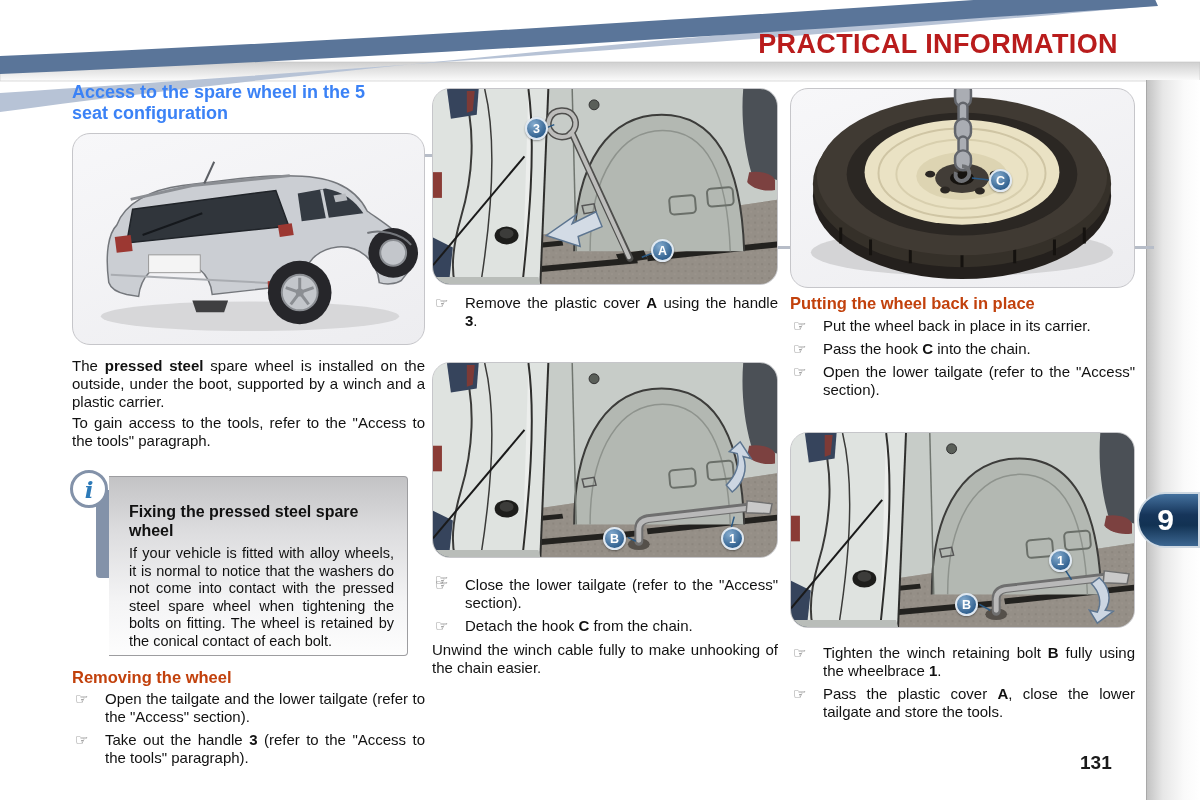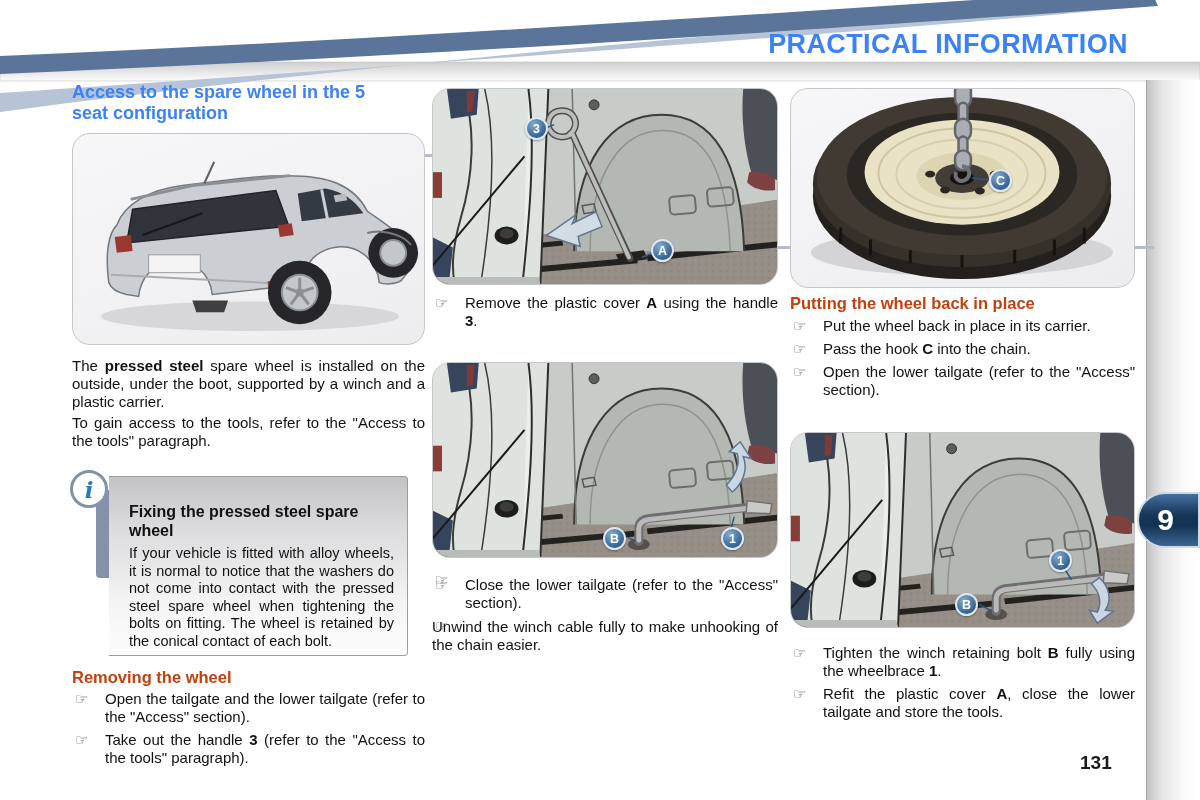--- a/index.html
+++ b/index.html
@@ -2,22 +2,22 @@
 <html><head>
 <meta charset="utf-8">
 <style>
   * { margin:0; padding:0; box-sizing:border-box; }
   html,body { width:1200px; height:800px; }
   body { position:relative; width:1200px; height:800px; background:#ffffff;
          font-family:"Liberation Sans", sans-serif; color:#111; overflow:hidden; }
   .abs { position:absolute; }
   
   .header-art { position:absolute; left:0; top:0; width:1200px; height:140px; z-index:0; }
-  .header-title { position:absolute; top:29px; right:72px; font-size:27px; font-weight:800;
-                  letter-spacing:.4px; color:#3b82f6; z-index:2; }
+  .header-title { position:absolute; top:29px; right:82px; font-size:27px; font-weight:800;
+                  letter-spacing:.4px; color:#b91c1c; z-index:2; }
   
   .right-strip { position:absolute; left:1146px; top:80px; width:54px; height:720px; z-index:0;
     background:linear-gradient(to right,#c3c3c3 0,#e7e7e7 30%,#fafafa 70%,#ffffff 100%);
     border-left:1px solid #a8a8a8; }
   .connector { position:absolute; height:3px; background:#b7bdc8; z-index:0; }
   
   .chapter-tab { position:absolute; left:1137px; top:492px; width:63px; height:56px; z-index:3;
     border-radius:28px 0 0 28px; border:2px solid #cfd9e2;
     background:linear-gradient(180deg,#44719e 0%,#16355a 40%,#123253 60%,#3c6691 100%);
     display:flex; align-items:center; justify-content:center; }
@@ -228,20 +228,21 @@
 <div class="abs" style="left:432px;top:571px;width:346px;z-index:2;">
   <div class="bullet">
     <span class="marker">☞</span>
   </div>
   <div class="bullet">
     <span class="marker">☞</span>
     <span class="bt"><span>Close the lower tailgate (refer to the "Access" section).</span></span>
   </div>
   <div class="bullet">
     <span class="marker">☞</span>
+    <span class="bt"><span>Detach the hook </span><span class="b">C</span><span> from the chain.</span></span>
   </div>
   <div class="body-text" style="margin-top:6px;">Unwind the winch cable fully to make unhooking of the chain easier.</div>
 </div>
 
 <div class="figure" style="left:790px;top:88px;width:345px;height:200px;">
   <svg viewBox="0 0 345 200" preserveAspectRatio="none">
     <ellipse cx="172" cy="165" rx="152" ry="24" fill="#d4d4d6"></ellipse>
     <ellipse cx="172" cy="108" rx="150" ry="84" fill="#24201d"></ellipse>
     <ellipse cx="172" cy="96" rx="150" ry="84" fill="#353029"></ellipse>
     <g stroke="#15120f" stroke-width="3">
@@ -306,15 +307,15 @@
   <span class="badge" style="left:164px;top:160px;">B</span>
 </div>
 
 <div class="abs" style="left:790px;top:644px;width:345px;z-index:2;">
   <div class="bullet">
     <span class="marker">☞</span>
     <span class="bt"><span>Tighten the winch retaining bolt </span><span class="b">B</span><span> fully using the wheelbrace </span><span class="b">1</span><span>.</span></span>
   </div>
   <div class="bullet">
     <span class="marker">☞</span>
-    <span class="bt"><span>Refit the plastic cover </span><span class="b">A</span><span>, close the lower tailgate and store the tools.</span></span>
+    <span class="bt"><span>Pass the plastic cover </span><span class="b">A</span><span>, close the lower tailgate and store the tools.</span></span>
   </div>
 </div>
 
 </body></html>

